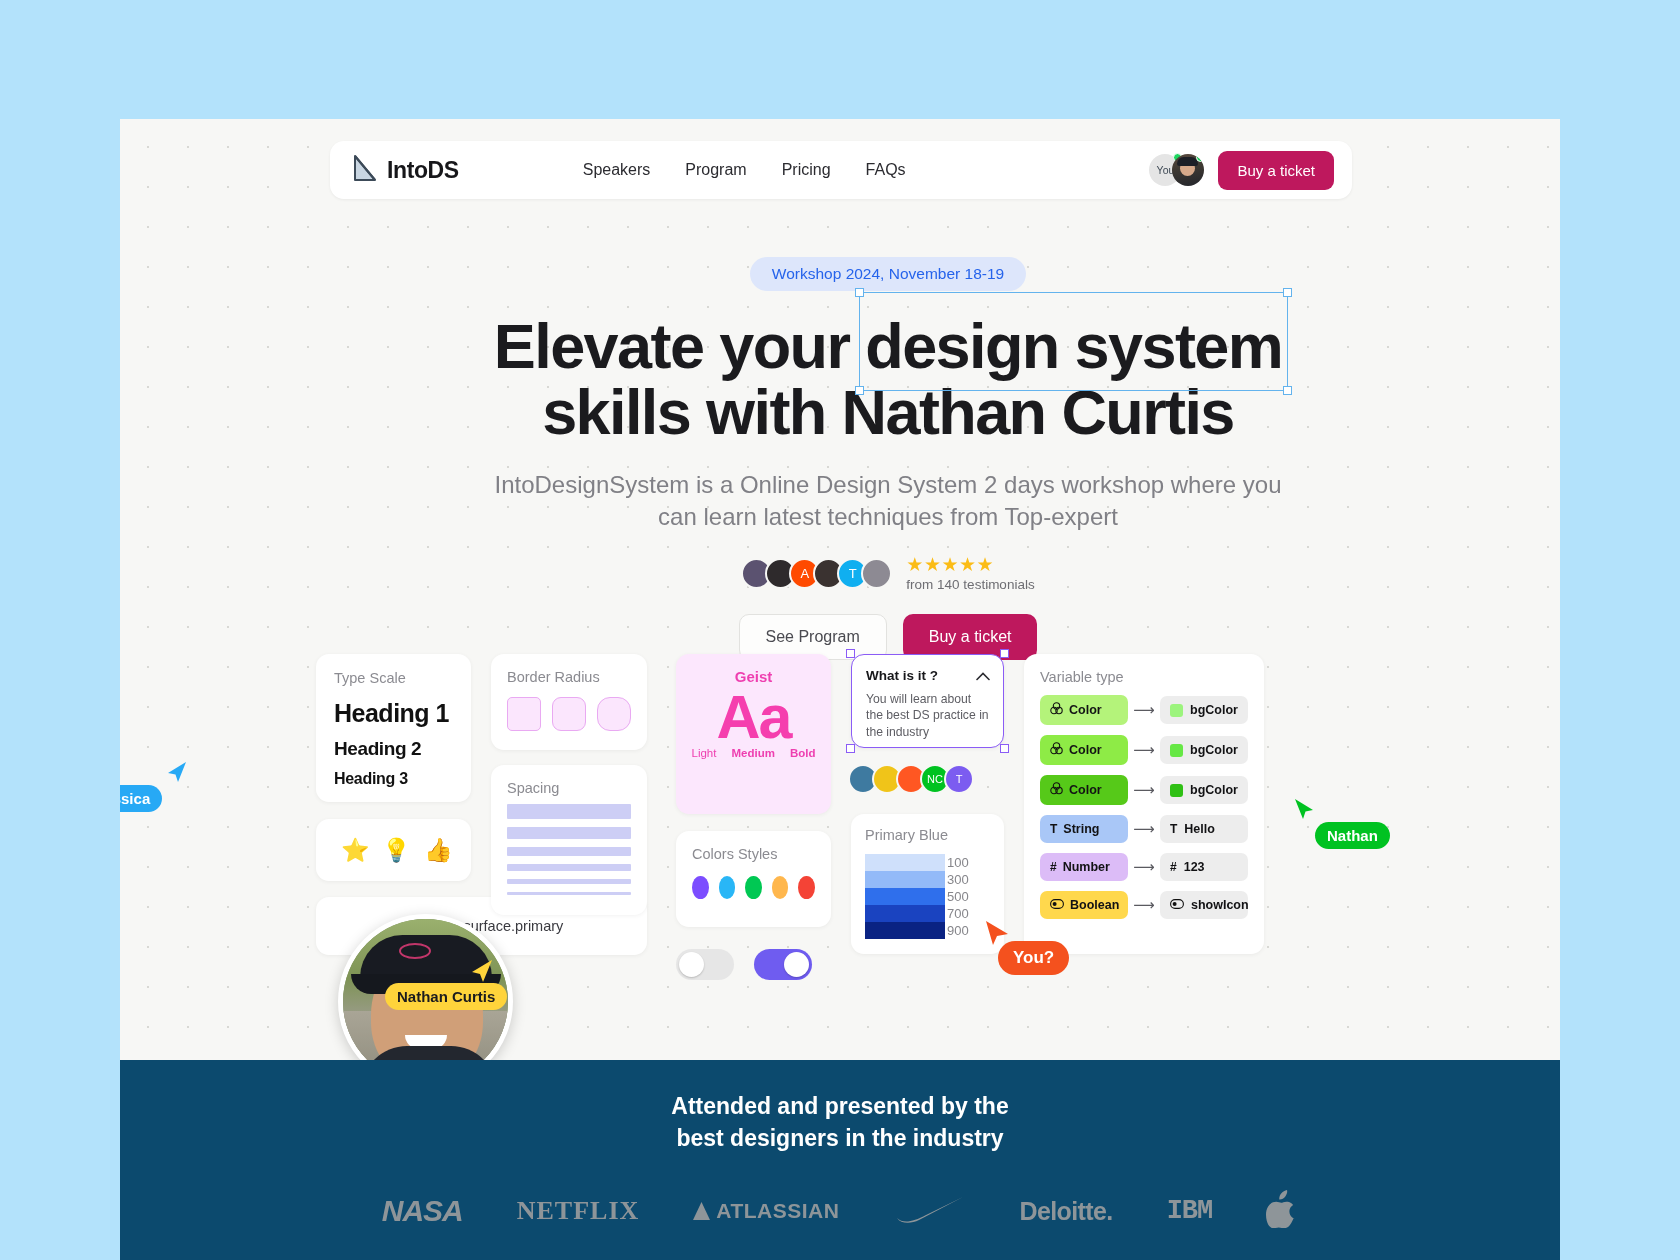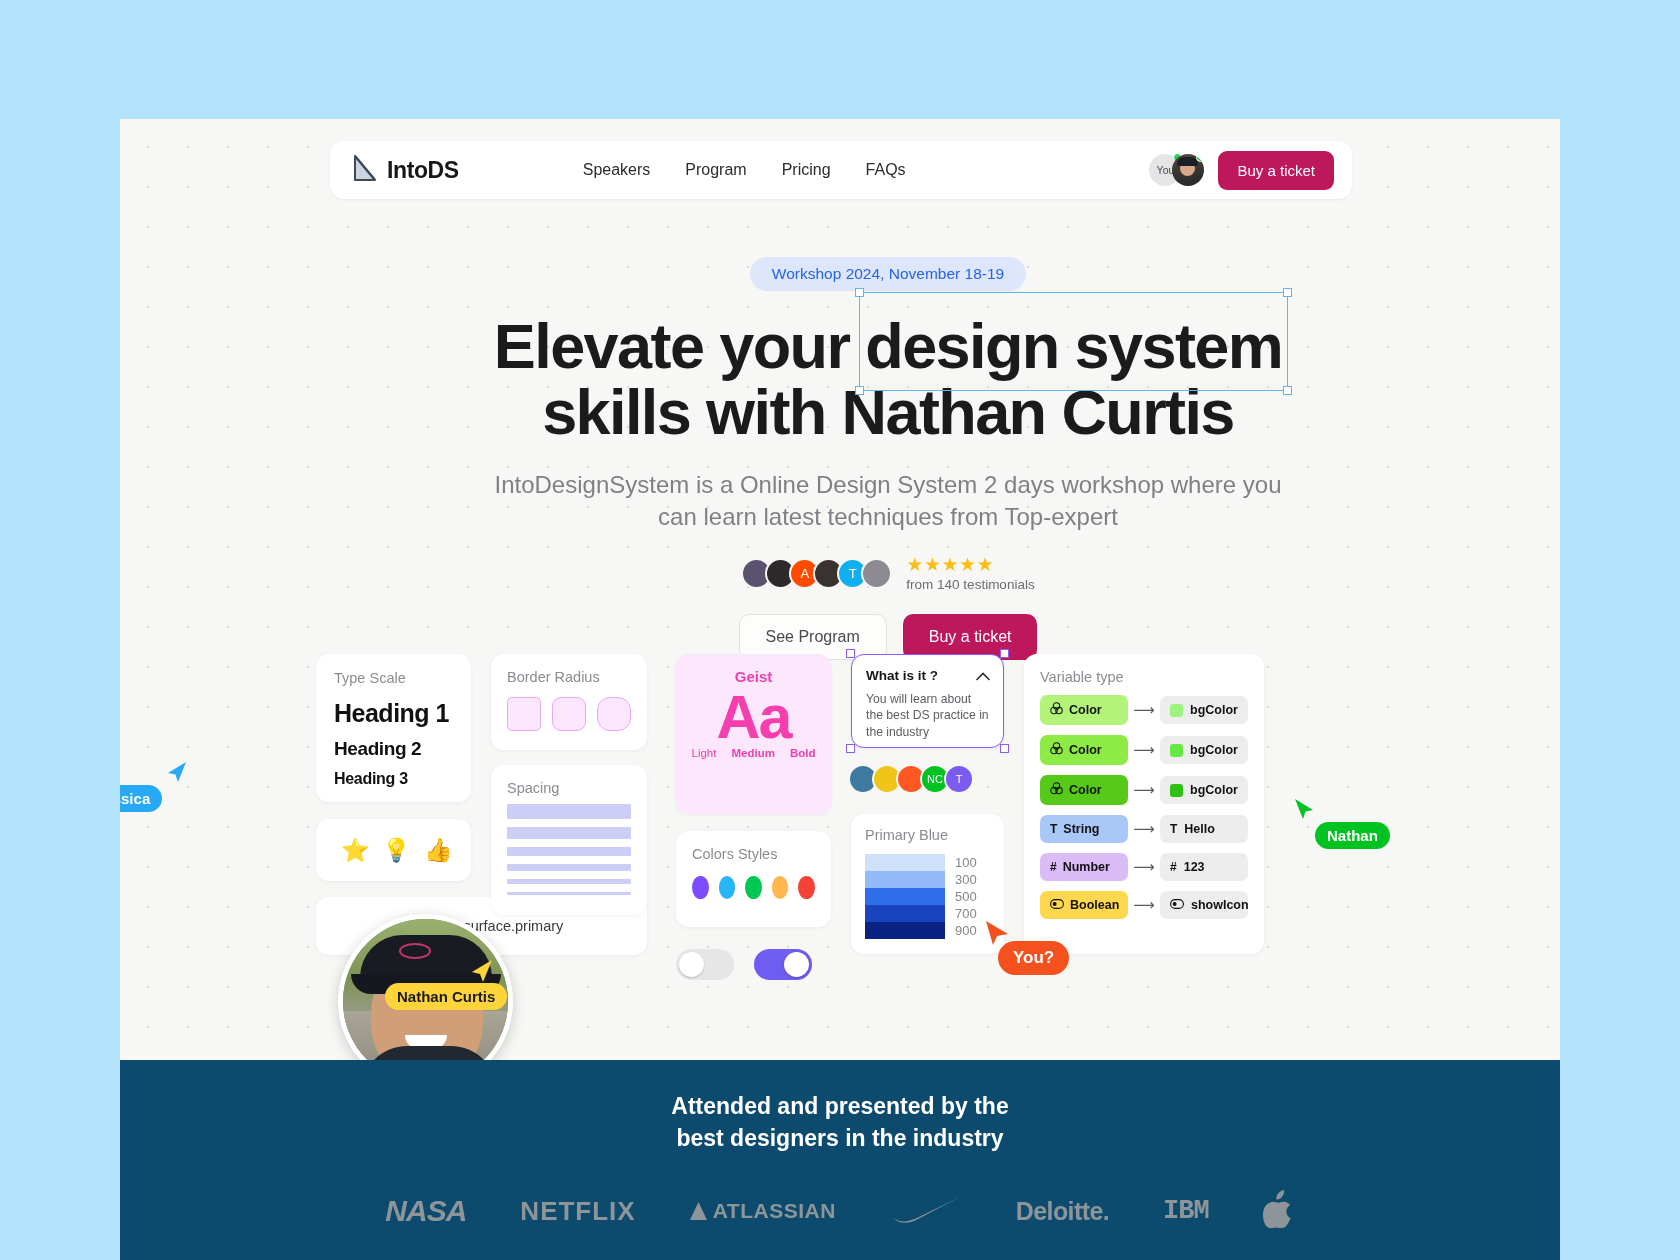--- a/index.html
+++ b/index.html
@@ -152,21 +152,21 @@
   #c-faq { left: 731px; top: 535px; width: 153px; height: 94px;
     padding: 13px 14px; border: 1.4px solid #8b5cf6; }
   .faq-q { font-size: 13.5px; font-weight: 700; color: #17171a; }
   .faq-a { font-size: 12.2px; color: #5d5d63; line-height: 1.35; margin-top: 8px; }
   .chev-up { position: absolute; right: 13px; top: 14px; font-size: 13px; color: #3a3a40; }
 
   #faq-avatars { position: absolute; left: 734px; top: 645px; display: flex; }
   #faq-avatars .av { width: 30px; height: 30px; margin-left: -6px; border: 2px solid #f7f7f5; font-size: 11px;}
 
   #c-blue { left: 731px; top: 695px; width: 153px; height: 140px; padding: 13px 14px; }
-  .blue-body { display: flex; gap: 10px; margin-top: 11px; }
+  .blue-body { display: flex; gap: 2px; margin-top: 11px; }
   .swatches { width: 80px; }
   .sw { height: 17px; }
   .shade-nums { font-size: 13px; color: #86868b; line-height: 17px; }
 
   #c-vars { left: 904px; top: 535px; width: 240px; height: 300px; padding: 15px 16px; }
   .var-row { display: flex; align-items: center; margin-top: 10px; }
   .chip {
     display: flex; align-items: center; gap: 6px;
     border-radius: 7px; font-size: 12.5px; font-weight: 600; color: #121214;
     padding: 7px 10px; width: 88px;
@@ -240,21 +240,21 @@
     width: 1440px; height: 200px; background: #0c4a6e;
     text-align: center; overflow: hidden;
   }
   .foot-title { color: #fff; font-size: 23px; font-weight: 700; line-height: 1.4;
                 margin-top: 30px; }
   .logos { display: flex; justify-content: center; align-items: center;
            gap: 54px; margin-top: 36px; }
   .logo { color: #a0a0a0; opacity: .88; }
   .logo-nasa { font-size: 30px; font-weight: 700; font-style: italic; letter-spacing: -1px; }
   .logo-netflix { font-size: 26px; font-weight: 700; letter-spacing: 1px;
-                  font-family: Liberation Sans, sans-serif; }
+                  font-family: Liberation Serif, serif; }
   .logo-atlassian { font-size: 21px; font-weight: 700; letter-spacing: .5px; display:flex; align-items:center; gap:6px;}
   .logo-deloitte { font-size: 25px; font-weight: 700; letter-spacing: -.6px; }
   .logo-ibm { font-size: 27px; font-weight: 800; letter-spacing: -1px;
               font-family: "Liberation Mono", monospace; }
 </style>
 </head>
 <body>
 
 <div id="canvas">
 

